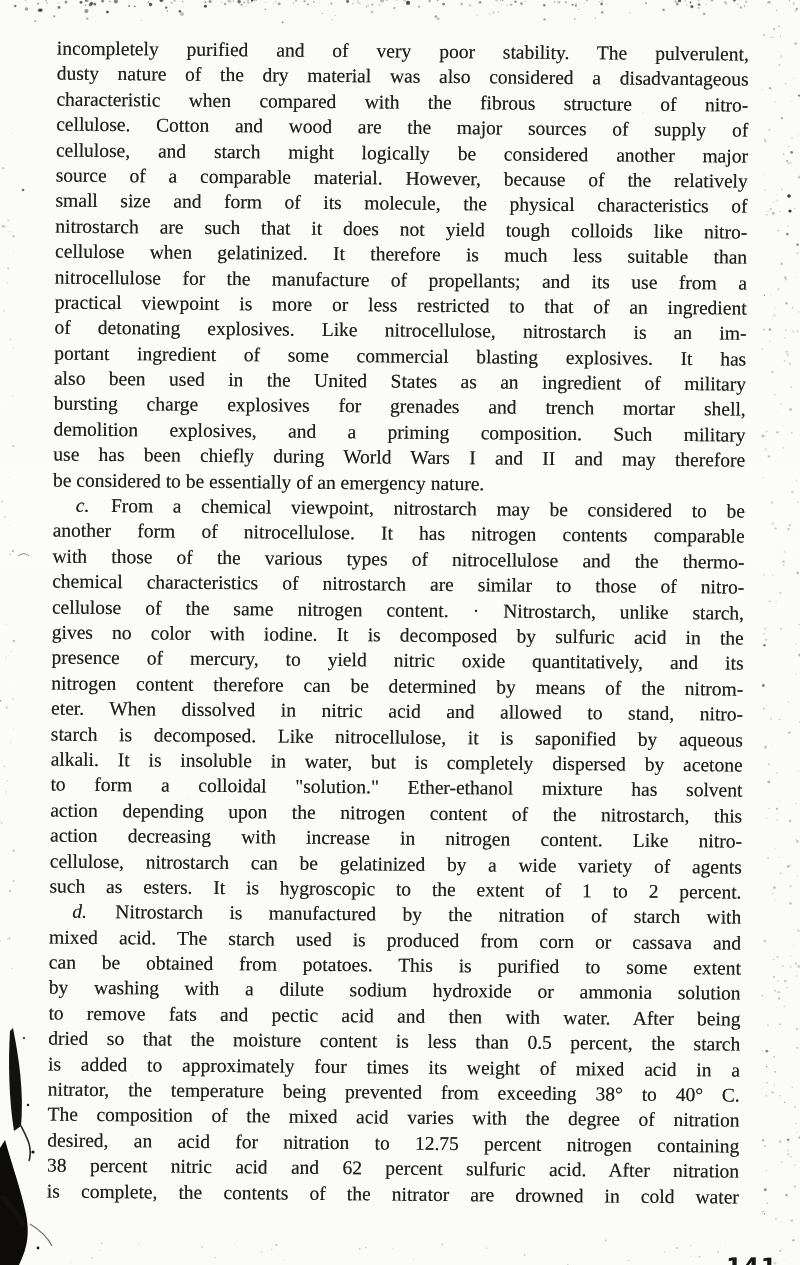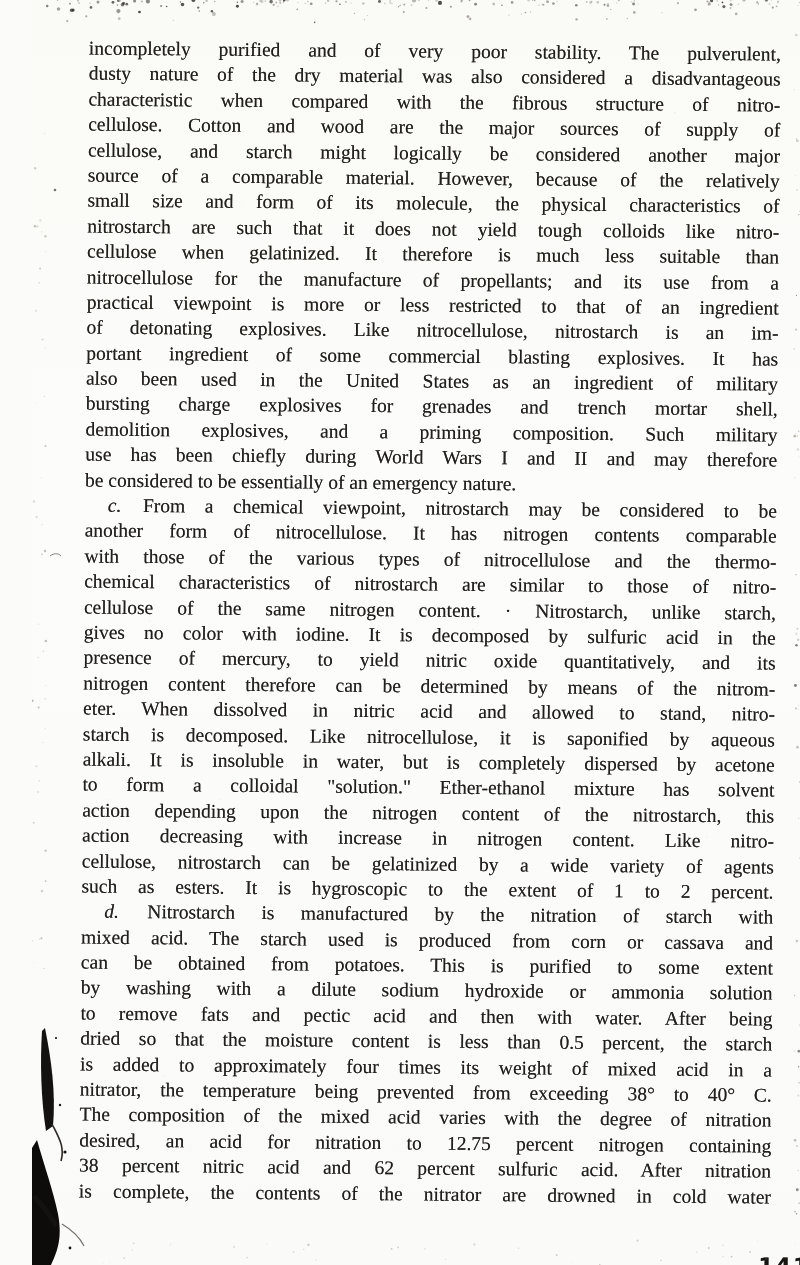--- a/index.html
+++ b/index.html
@@ -6,21 +6,20 @@
   body{
     width:800px;height:1265px;
     background:#fbfbf9;
     overflow:hidden;
     position:relative;
     font-family:"Liberation Serif", serif;
   }
   .page{
     position:absolute;inset:0;
     background:linear-gradient(180deg,#fafaf7 0%, #fcfcfa 40%, #fafaf8 100%);
-    margin-left:32px;
   }
   .scan{
     position:absolute;
     left:57px;top:38px;width:692px;
     transform:rotate(0.5deg);
     transform-origin:40% 0;
     color:#211f1c;
     font-size:19.5px;
     text-shadow:0 0 .5px rgba(20,18,15,.65);
   }

